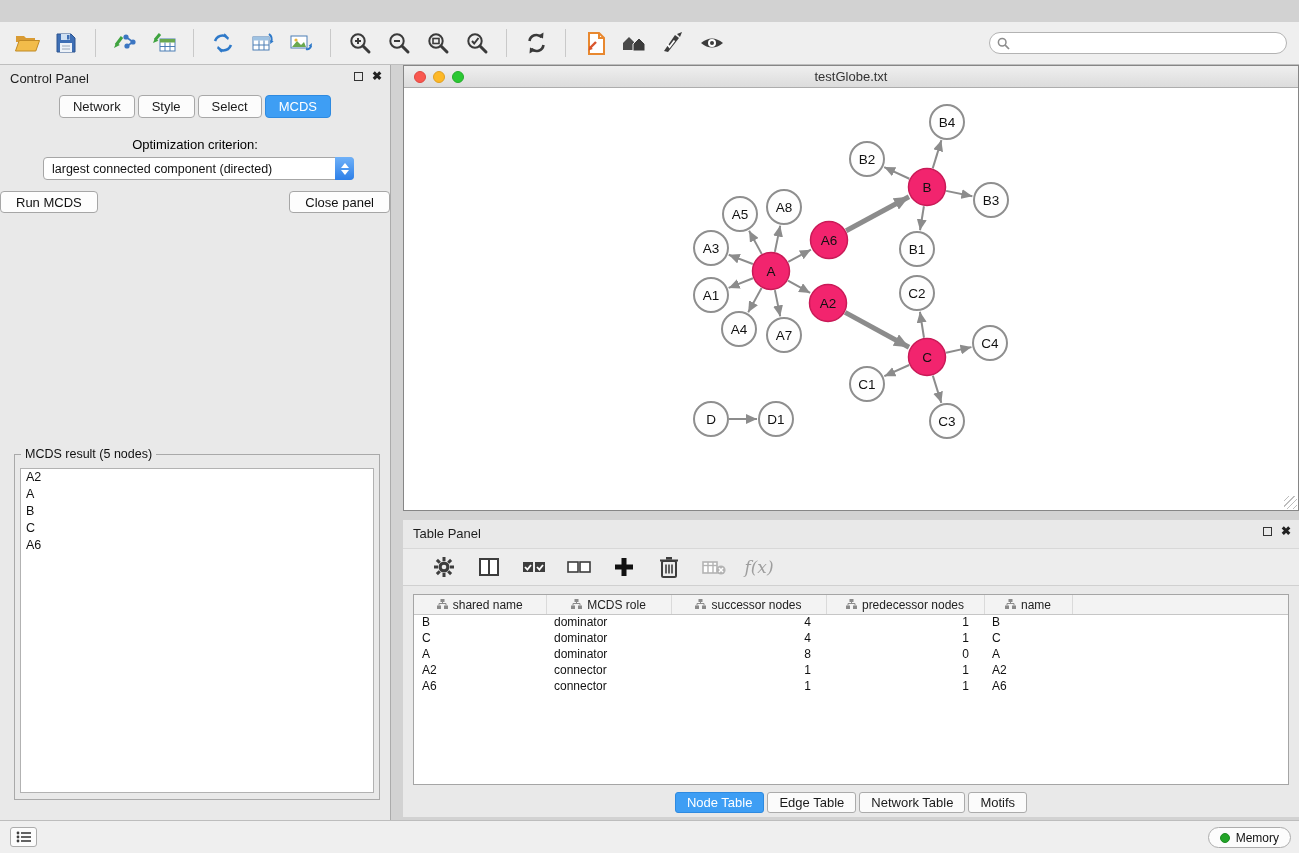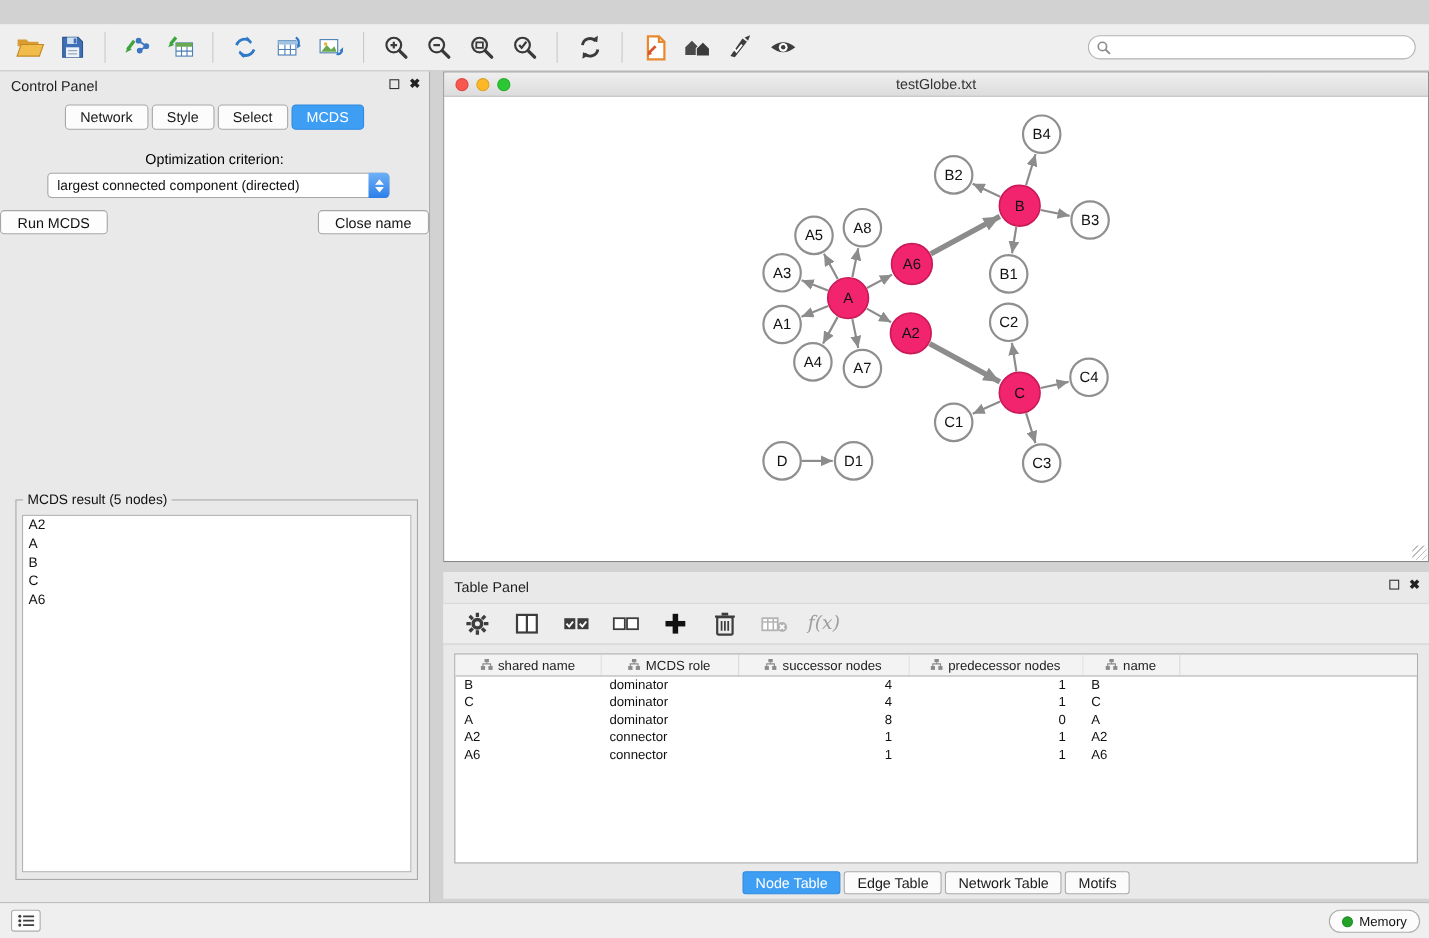--- a/index.html
+++ b/index.html
@@ -77,21 +77,21 @@
   .nw-title { position:absolute; left:0; right:0; top:3px; text-align:center; font-size:13px; color:#333; }
   .graph-area { position:relative; width:100%; height:422px; background:#FFF; overflow:hidden; }
   .graph-area svg text { font-family:"Liberation Sans",sans-serif; }
   .resize-grip { position:absolute; right:1px; bottom:1px; width:13px; height:13px;
     background:repeating-linear-gradient(135deg, transparent 0 3px, #BDBDBD 3px 4px); }
 
   
   .table-panel { position:absolute; left:403px; top:455px; width:896px; height:297px; background:#E9E9E9; }
   .tp-toolbar { position:absolute; left:0; top:28px; width:100%; height:38px; background:#EDEDED;
     border-top:1px solid #D8D8D8; border-bottom:1px solid #D0D0D0;
-    display:flex; align-items:center; padding-left:18px; gap:19px; }
+    display:flex; align-items:center; padding-left:28px; gap:19px; }
   .tp-icon { width:26px; height:26px; display:flex; align-items:center; justify-content:center; }
   .fx-label { font-size:17px; color:#9E9E9E; font-family:"DejaVu Serif",serif; font-style:italic; }
 
   .node-table-wrap { position:absolute; left:10px; top:74px; width:876px; height:191px;
     background:#FFF; border:1px solid #A5A5A5; overflow:hidden; }
   table.node-table { width:100%; border-collapse:collapse; table-layout:fixed; }
   .node-table th { height:19px; background:#F3F3F3; border-right:1px solid #DADADA;
     border-bottom:1px solid #C6C6C6; font-size:12px; font-weight:normal; color:#222;
     text-align:center; white-space:nowrap; overflow:hidden; }
   .node-table th .hlab { vertical-align:middle; }
@@ -285,21 +285,21 @@
       <div class="opt-label">Optimization criterion:</div>
       <div class="dropdown">
         <span class="dd-text">largest connected component (directed)</span>
         <span class="dd-stepper">
             <span class="dd-up"></span>
             <span class="dd-down"></span>
           </span>
       </div>
       <div class="cp-buttons">
         <button class="cp-btn">Run MCDS</button>
-        <button class="cp-btn">Close name</button>
+        <button class="cp-btn">Close panel</button>
       </div>
       <div class="result-box">
         <span class="result-legend">MCDS result (5 nodes)</span>
         <div class="result-list">
             <div class="result-item">A2</div>
             <div class="result-item">A</div>
             <div class="result-item">B</div>
             <div class="result-item">C</div>
             <div class="result-item">A6</div>
           </div>

